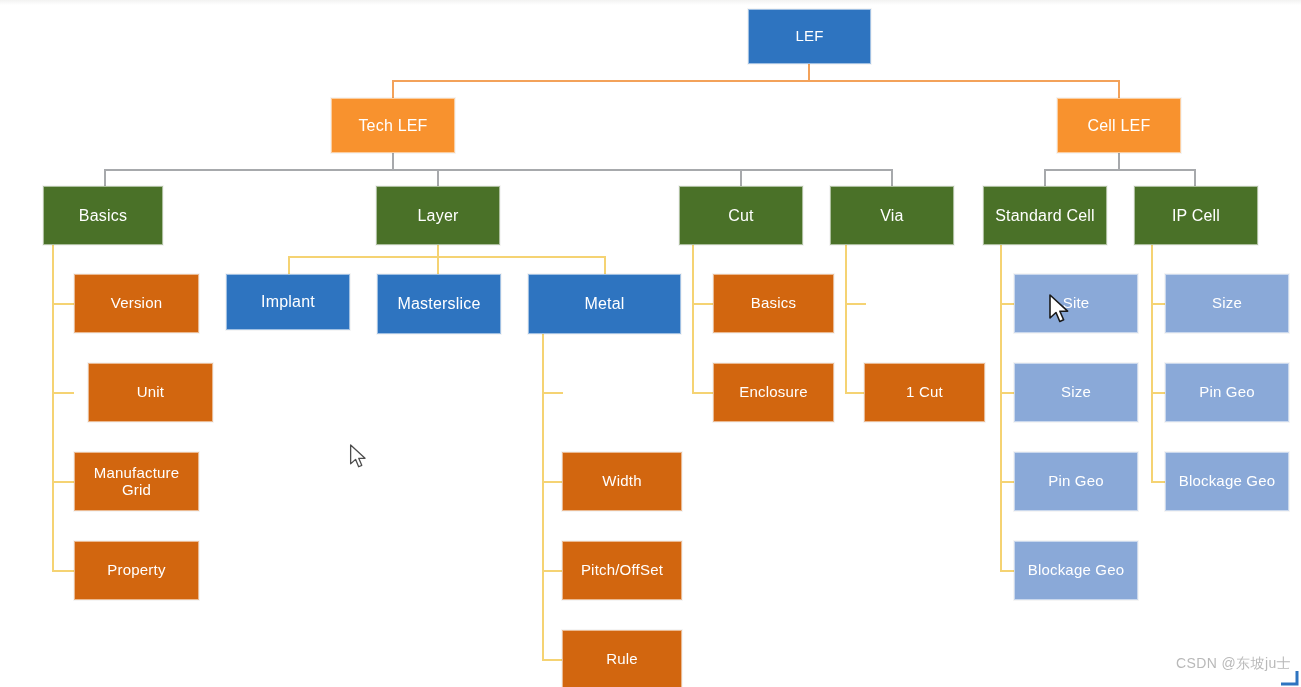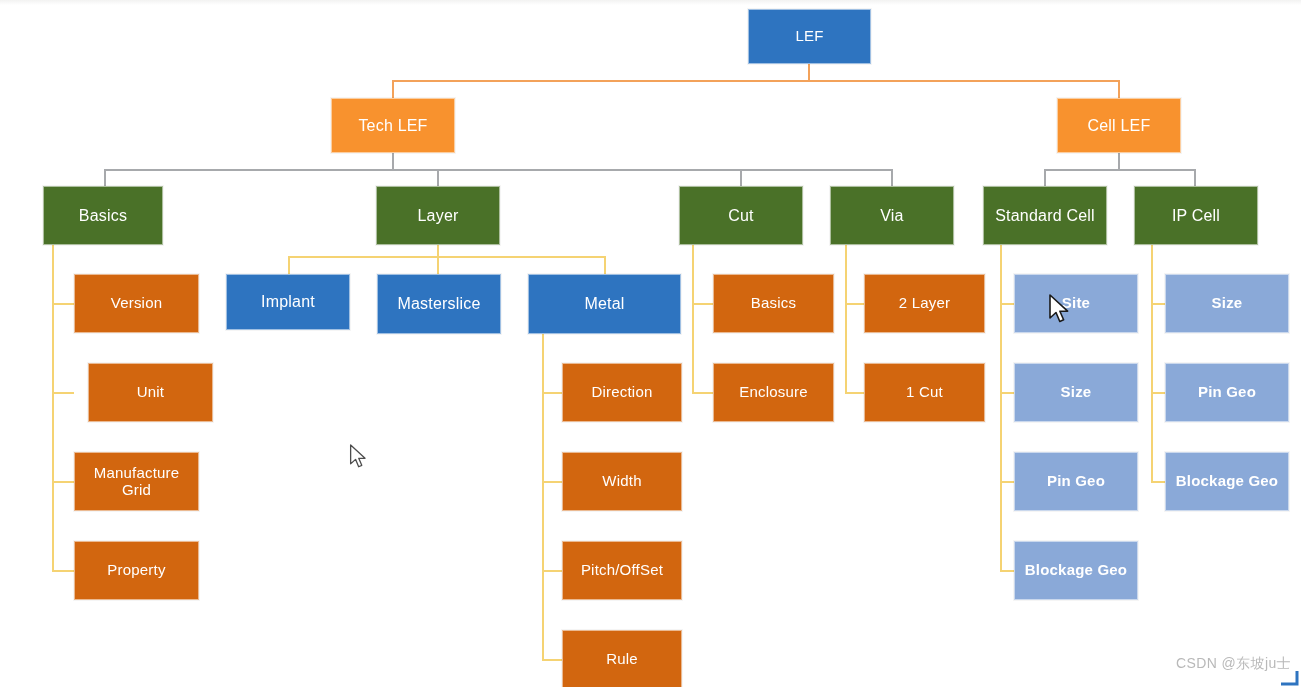--- a/index.html
+++ b/index.html
@@ -32,21 +32,21 @@
     letter-spacing:.2px;
     border:1px solid rgba(255,255,255,.55);
     box-shadow:0 0 0 1px rgba(0,0,0,.04);
     z-index:3;
   }
   .node span{display:block;padding:0 4px;}
   .n-blue      {background:#2e74c0;}
   .n-orange    {background:#f8922e;}
   .n-green     {background:#4a7128;}
   .n-darkorange{background:#d2660f;}
-  .n-lightblue {background:#8aa9d8;font-weight:bold;}
+  .n-lightblue {background:#8aa9d8;}
 
   .lbl-lg{font-size:15px;}
   .lbl-md{font-size:16px;}
   .lbl-sm{font-size:15px;}
 
   
   .line{position:absolute;z-index:1;}
   .h{height:2px;}
   .v{width:2px;}
   .c-orange{background:#f3a25a;}
@@ -177,43 +177,37 @@
   <div class="node n-darkorange lbl-sm" style="left:74px;top:363px;width:125px;height:59px;margin-left:14px;">
     <span>Unit</span>
   </div>
   <div class="node n-darkorange lbl-sm" style="left:74px;top:452px;width:125px;height:59px;">
     <span>Manufacture Grid</span>
   </div>
   <div class="node n-darkorange lbl-sm" style="left:74px;top:541px;width:125px;height:59px;">
     <span>Property</span>
   </div>
 
-  <div class="node n-darkorange lbl-sm" style="left:562px;top:363px;width:120px;height:59px;">
-    <span>Direction</span>
-  </div>
   <div class="node n-darkorange lbl-sm" style="left:562px;top:452px;width:120px;height:59px;">
     <span>Width</span>
   </div>
   <div class="node n-darkorange lbl-sm" style="left:562px;top:541px;width:120px;height:59px;">
     <span>Pitch/OffSet</span>
   </div>
   <div class="node n-darkorange lbl-sm" style="left:562px;top:630px;width:120px;height:59px;">
     <span>Rule</span>
   </div>
 
   <div class="node n-darkorange lbl-sm" style="left:713px;top:274px;width:121px;height:59px;">
     <span>Basics</span>
   </div>
   <div class="node n-darkorange lbl-sm" style="left:713px;top:363px;width:121px;height:59px;">
     <span>Enclosure</span>
   </div>
 
-  <div class="node n-darkorange lbl-sm" style="left:864px;top:274px;width:121px;height:59px;">
-    <span>2 Layer</span>
-  </div>
   <div class="node n-darkorange lbl-sm" style="left:864px;top:363px;width:121px;height:59px;">
     <span>1 Cut</span>
   </div>
 
   <div class="node n-lightblue lbl-sm" style="left:1014px;top:274px;width:124px;height:59px;">
     <span>Site</span>
   </div>
   <div class="node n-lightblue lbl-sm" style="left:1014px;top:363px;width:124px;height:59px;">
     <span>Size</span>
   </div>

